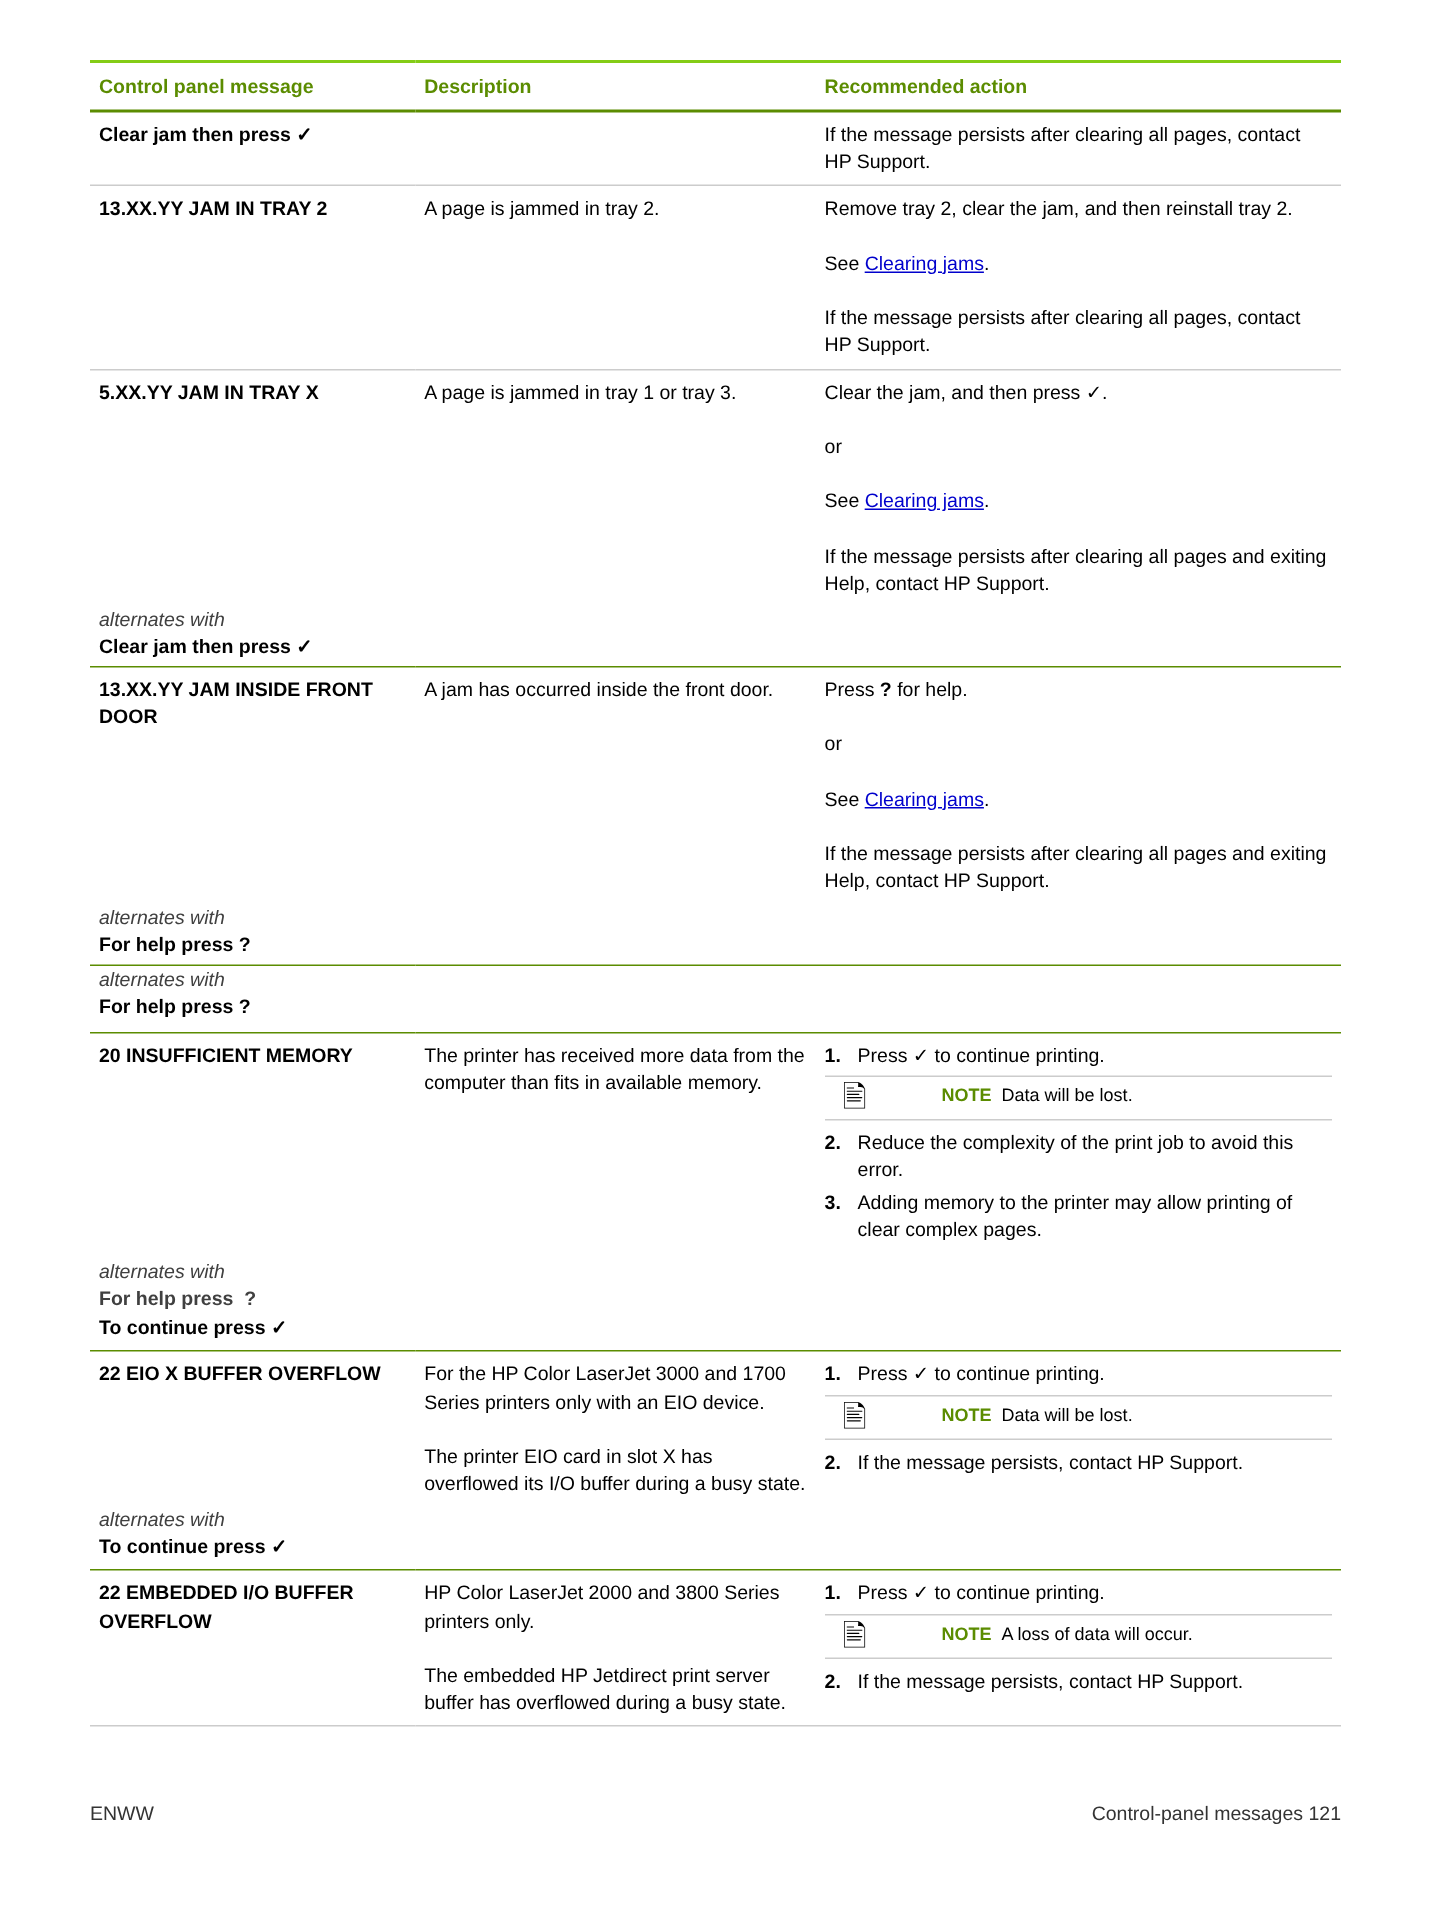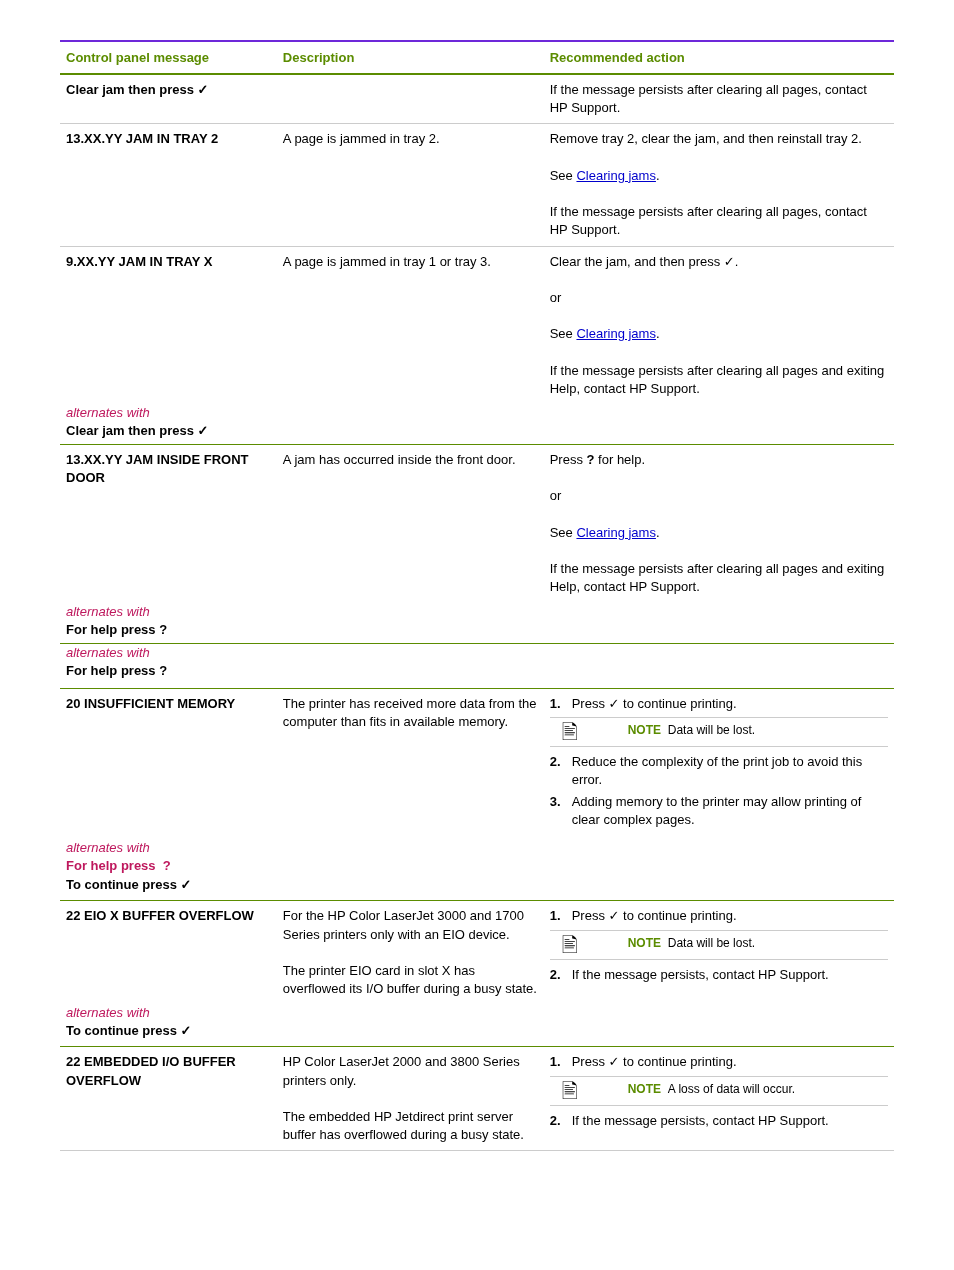--- a/index.html
+++ b/index.html
@@ -17,21 +17,21 @@
     }
     table {
       width: 100%;
       border-collapse: collapse;
     }
     .header-row th {
       color: #5b8c00;
       font-weight: bold;
       font-size: 13px;
       padding: 8px 6px;
-      border-top: 2px solid #6d28d9;
+      border-top: 2px solid #84cc16;
       border-bottom: 2px solid #5b8c00;
       text-align: left;
       vertical-align: bottom;
     }
     .header-row th:first-child { width: 26%; }
     .header-row th:nth-child(2) { width: 32%; }
     .header-row th:nth-child(3) { width: 42%; }
 
     .data-row td {
       padding: 6px 6px;
@@ -42,21 +42,21 @@
     }
     .data-row.no-border td {
       border-bottom: none;
     }
     .data-row td:first-child {
       font-weight: bold;
     }
     .alternates-row td {
       padding: 1px 6px;
       font-size: 13px;
-      color: #be185d;
+      color: #404040;
       font-style: italic;
     }
     .alt-message td {
       padding: 2px 6px 6px 6px;
       font-size: 13px;
       font-weight: bold;
     }
     a {
       color: #0000cc;
       text-decoration: underline;
@@ -133,21 +133,21 @@
         <td>
           <div>Remove tray 2, clear the jam, and then reinstall tray 2.</div>
           <br>
           <div>See <a href="#">Clearing jams</a>.</div>
           <br>
           <div>If the message persists after clearing all pages, contact HP Support.</div>
         </td>
       </tr>
 
       <tr class="data-row no-border">
-        <td>9.XX.YY JAM IN TRAY X</td>
+        <td>5.XX.YY JAM IN TRAY X</td>
         <td>A page is jammed in tray 1 or tray 3.</td>
         <td>
           <div>Clear the jam, and then press ✓.</div>
           <br>
           <div>or</div>
           <br>
           <div>See <a href="#">Clearing jams</a>.</div>
           <br>
           <div>If the message persists after clearing all pages and exiting Help, contact HP Support.</div>
         </td>
@@ -288,13 +288,17 @@
           <div class="numbered-item" style="margin-top:6px;">
             <span class="num">2.</span>
             <span>If the message persists, contact HP Support.</span>
           </div>
         </td>
       </tr>
 
     </tbody>
   </table>
 
+  <div class="footer">
+    <span class="footer-left">ENWW</span>
+    <span class="footer-right">Control-panel messages    121</span>
+  </div>
 </div>
 
 </body></html>

